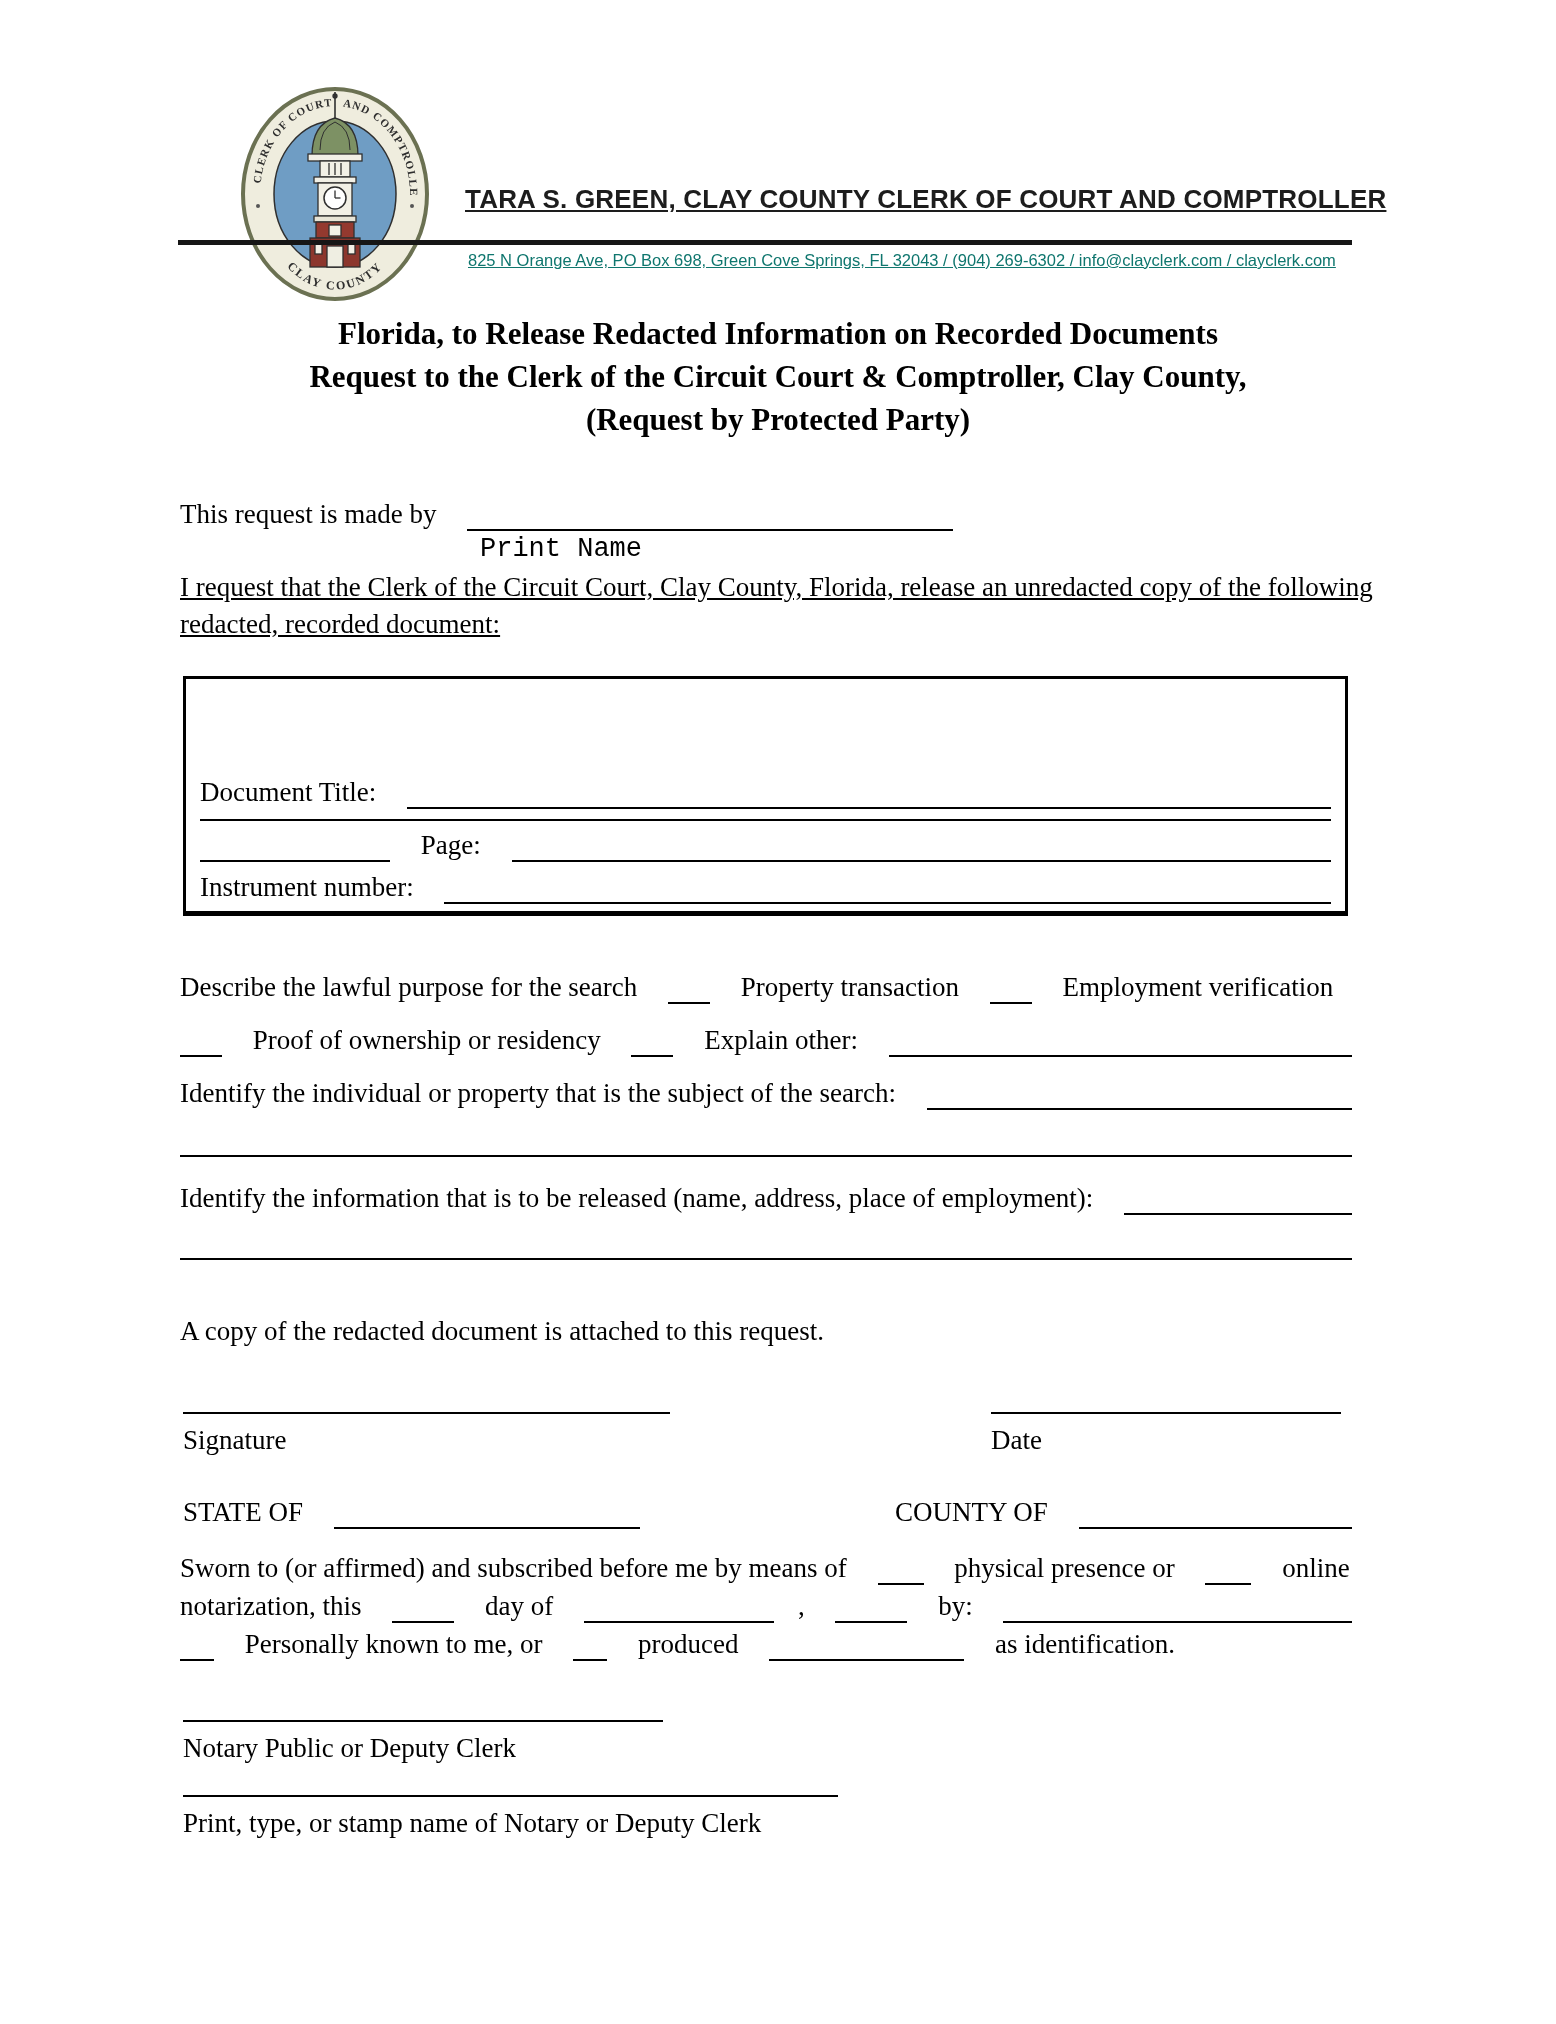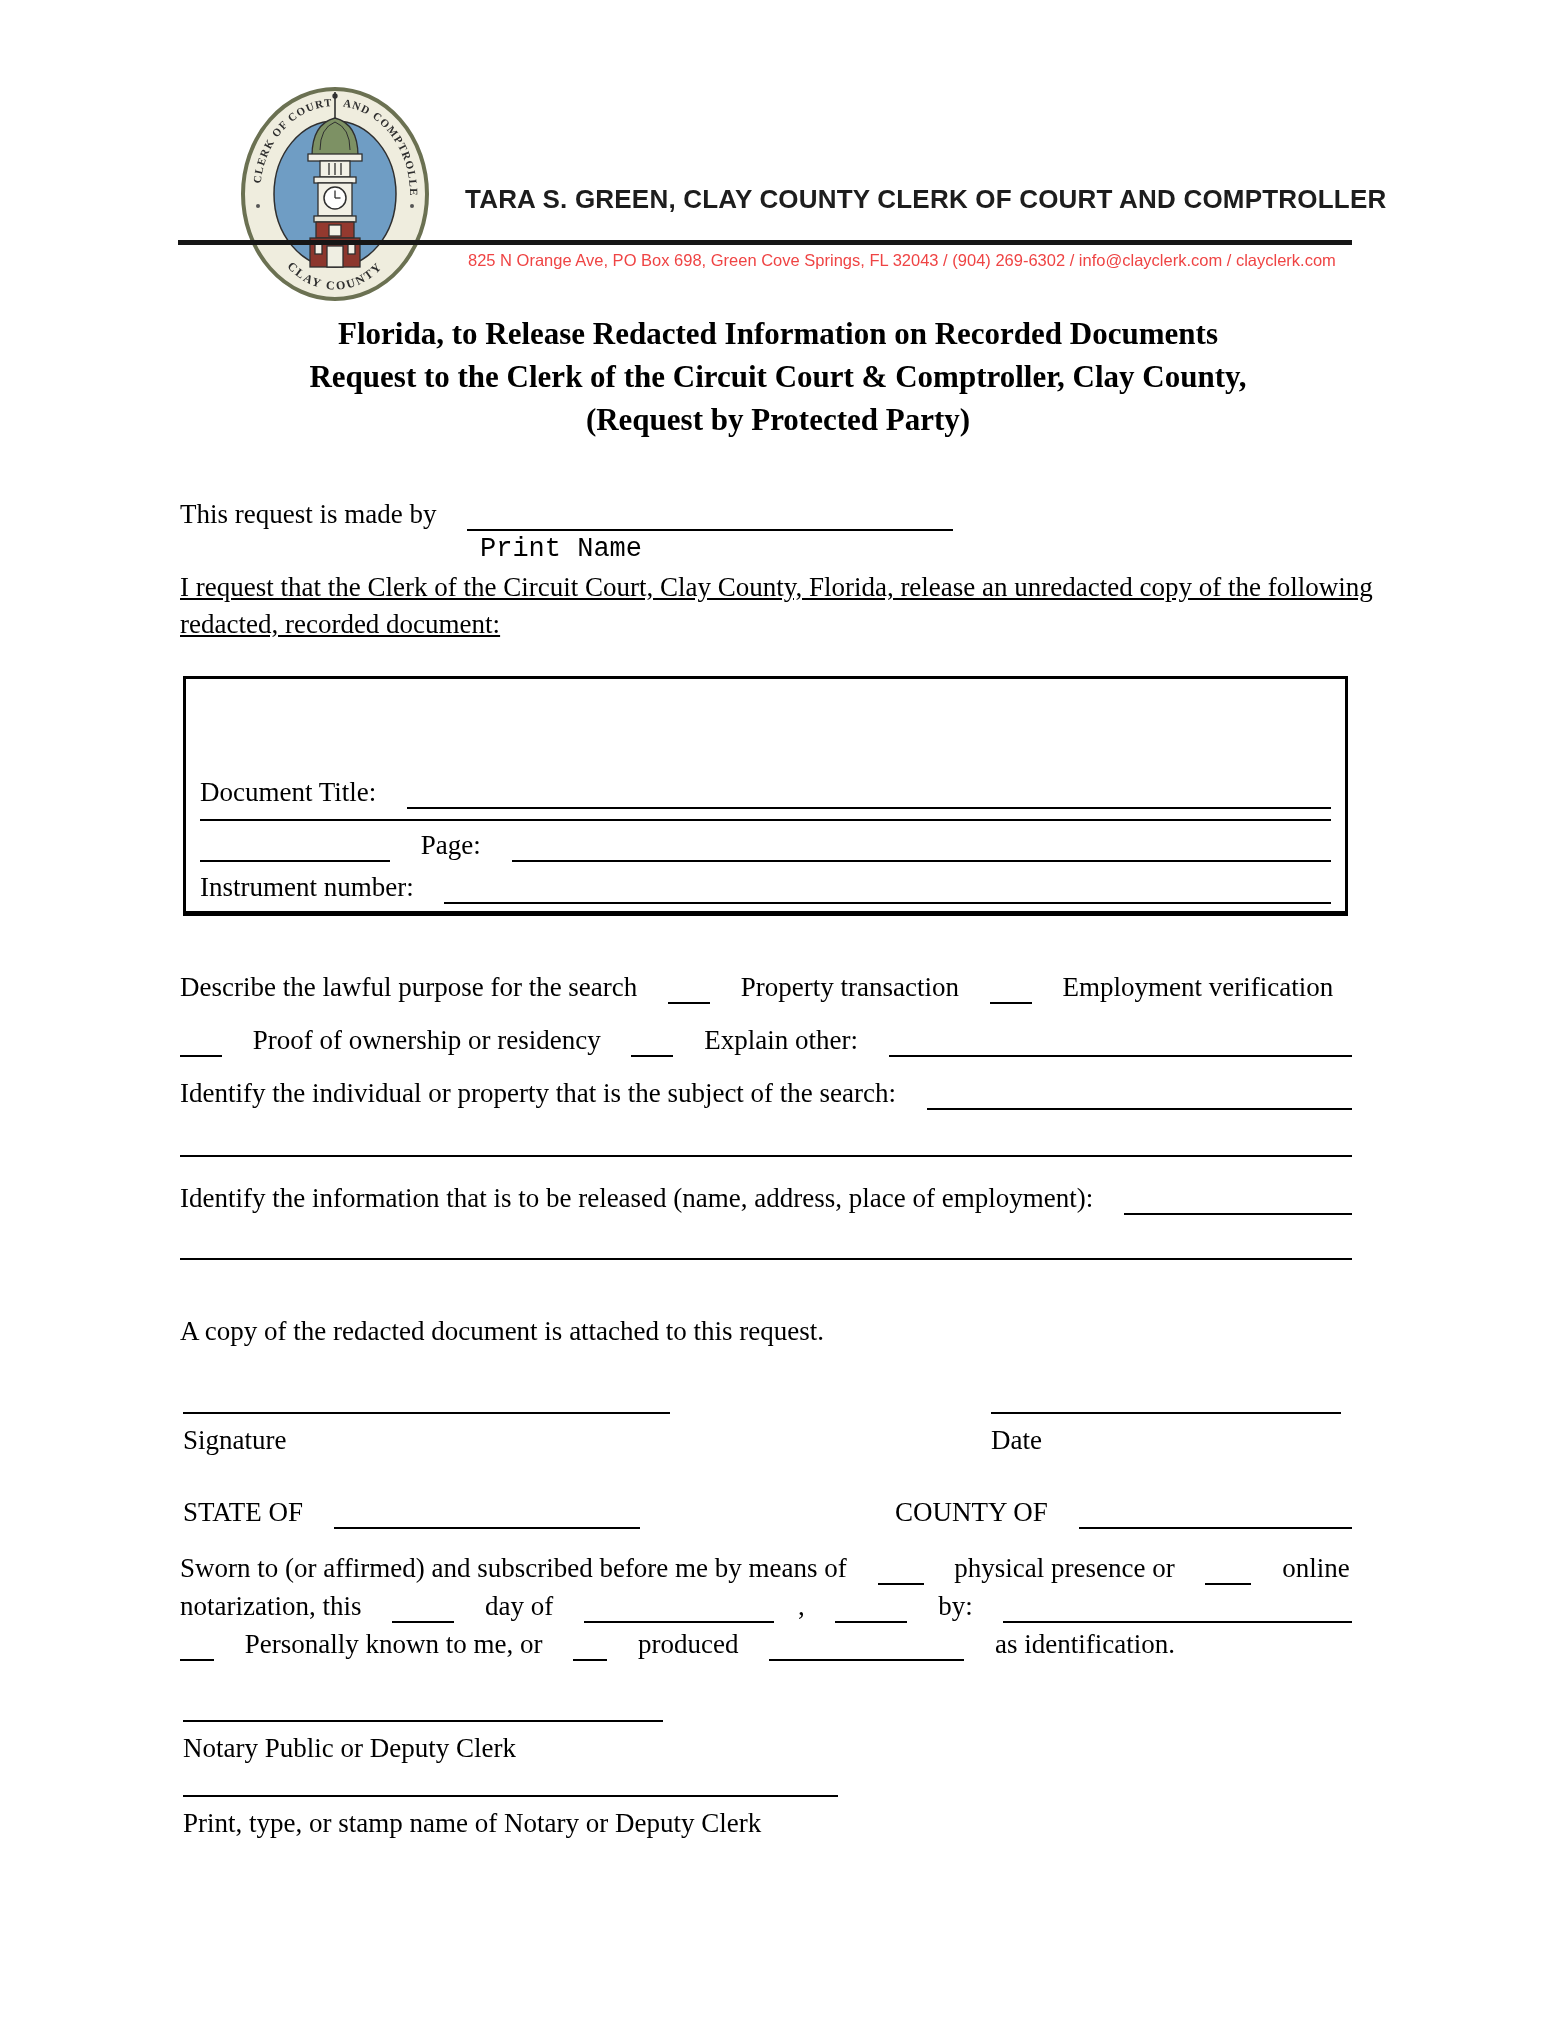--- a/index.html
+++ b/index.html
@@ -6,26 +6,26 @@
   .page{
     position:relative;
     width:1556px;height:2024px;
     background:#ffffff;
     font-family:"Liberation Serif","DejaVu Serif",serif;
     color:#000;
     overflow:hidden;
     margin:0 auto;
   }
   .abs{position:absolute;}
-  .sans{font-family:"Liberation Sans","DejaVu Sans",sans-serif;}
+  .sans{font-family:"Liberation Sans","DejaVu Sans",sans-serif;text-decoration:underline;}
   .body-text{font-size:27px;line-height:37px;}
   
   #org-name{left:465px;top:184px;font-size:26px;font-weight:bold;color:#1d1d1d;letter-spacing:.2px;}
   #header-rule{left:178px;top:240px;width:1174px;height:5px;background:#161616;}
-  #address-line{left:468px;top:251px;font-size:16.5px;color:#ef4444;}
+  #address-line{left:468px;top:251px;font-size:16.5px;color:#0f766e;}
   #seal{left:240px;top:84px;width:190px;height:218px;}
   
   #doc-title{left:178px;top:312px;width:1200px;text-align:center;font-size:31px;font-weight:bold;line-height:43px;}
   
   #request-made-by{left:180px;top:497px;width:1000px;}
   #print-name-caption{left:480px;top:534px;width:490px;font-size:27px;font-family:Liberation Mono, monospace;}
   #request-paragraph{left:180px;top:569px;width:1200px;text-decoration:underline;}
   
   #document-box{left:183px;top:676px;width:1165px;height:240px;border:3px solid #000;border-bottom-width:5px;box-sizing:border-box;}
   .box-row{position:absolute;left:14px;right:14px;}

